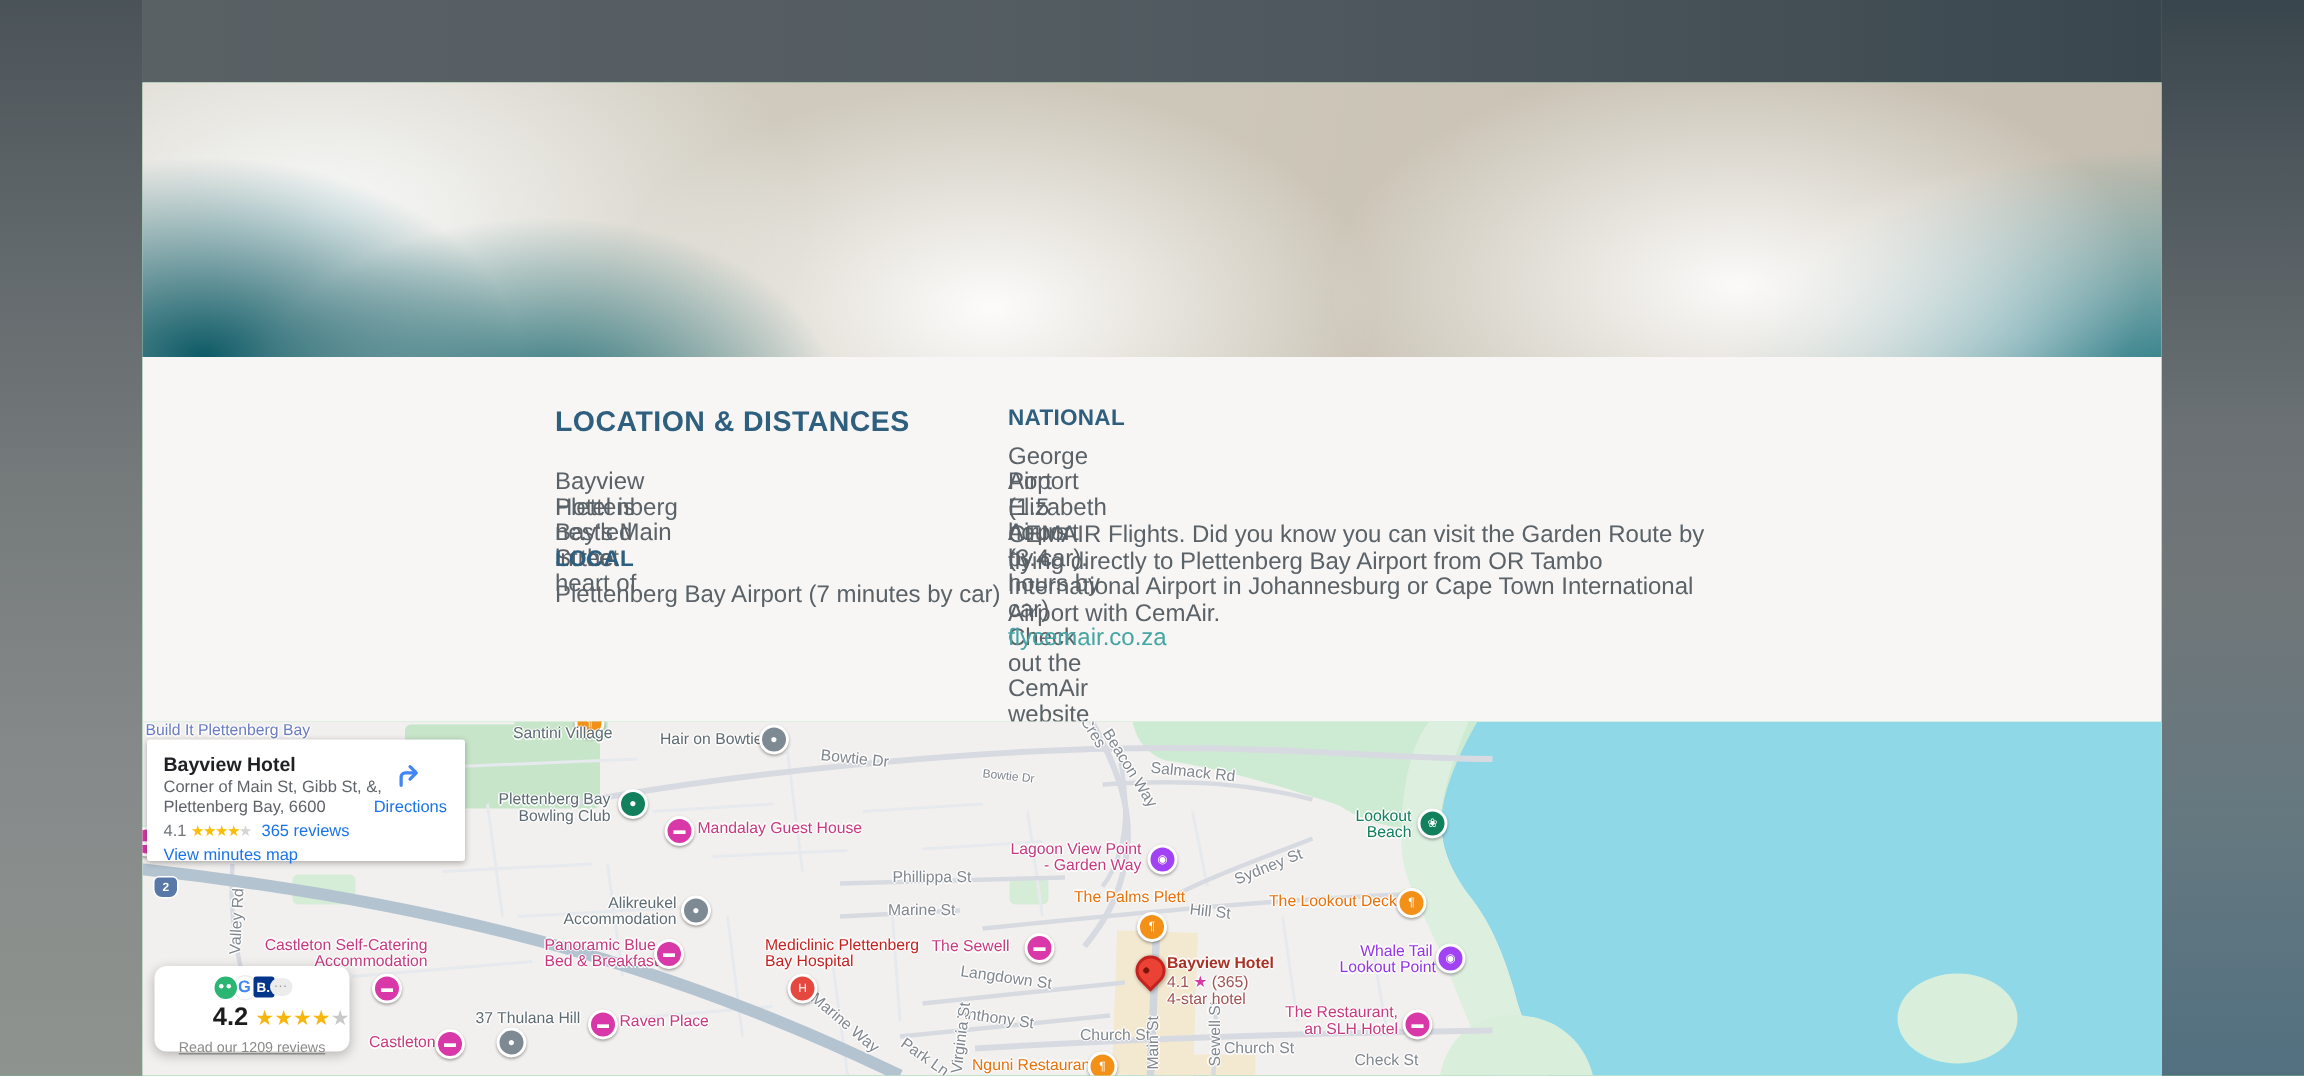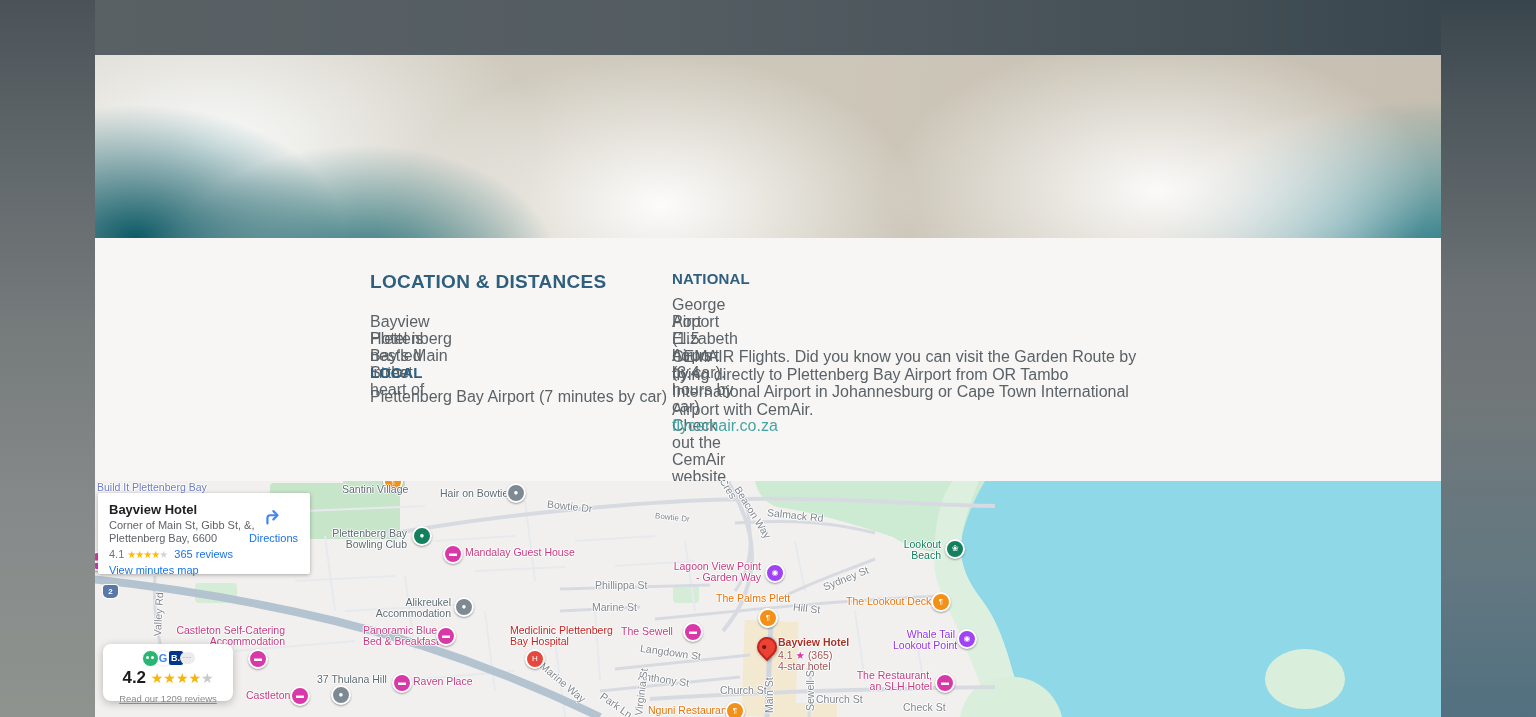--- a/index.html
+++ b/index.html
@@ -67,21 +67,21 @@
   .badge .plats>*{margin:0 -2px;}
   .pl-ta{width:15px;height:15px;border-radius:50%;background:#2bb573;border:1px solid #fff;position:relative;}
   .pl-ta::after{content:"";position:absolute;left:3px;top:5px;width:3px;height:3px;border-radius:50%;
        background:#fff;box-shadow:5px 0 0 #fff;}
   .pl-g{width:15px;height:15px;border-radius:50%;background:#fff;border:1px solid #eee;color:#4285f4;
        font-weight:bold;font-size:11px;line-height:15px;text-align:center;}
   .pl-bk{width:14px;height:14px;border-radius:3px;background:#03358a;color:#fff;font-weight:bold;
        font-size:9px;line-height:14px;text-align:center;border:1px solid #fff;}
   .pl-more{height:12px;padding:0 3px;border-radius:6px;background:#ececec;color:#9a9a9a;
        font-size:9px;line-height:10px;}
-  .badge .score-row{margin-top:1px;font-size:17px;font-weight:bold;color:#1c1c1c;}
+  .badge .score-row{margin-top:1px;font-size:17px;font-weight:bold;color:#1c1c1c;text-align:right;}
   .badge .stars-g{color:#f6b60b;font-size:14px;letter-spacing:0;}
   .badge .stars-gr{color:#c9c9c9;font-size:14px;}
   .badge .rev{display:inline-block;margin-top:2px;font-size:9.5px;color:#8a8a8a;
        text-decoration:underline;cursor:pointer;}
   .two-line{line-height:11px;text-align:right;}
   .two-line.left{text-align:left;} .two-line.center{text-align:right;}
   .bv-name{font-size:11.5px;font-weight:bold;}
   .bv-sub{font-size:9.5px;color:#a05454;}
   .bv-sub .star{color:#d939a8;}
 </style>

